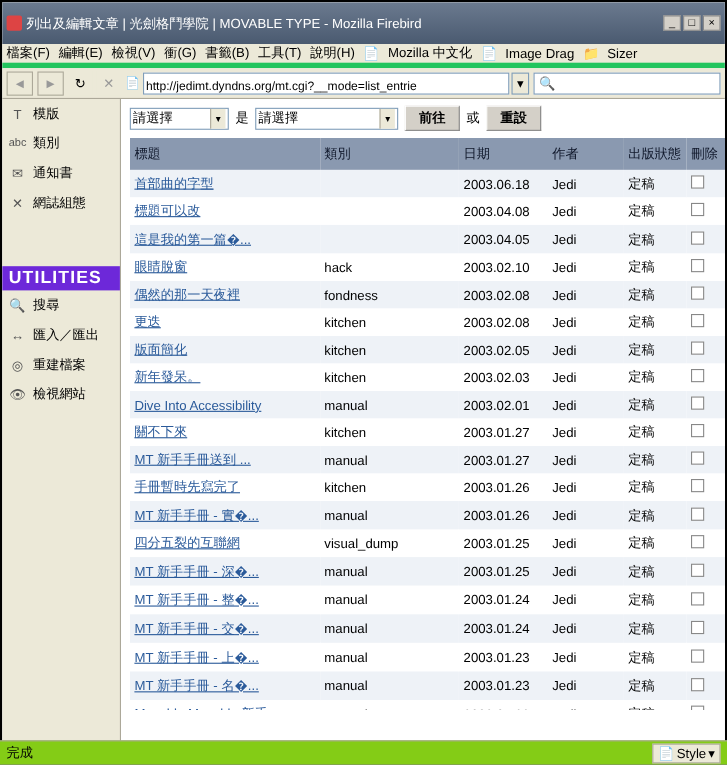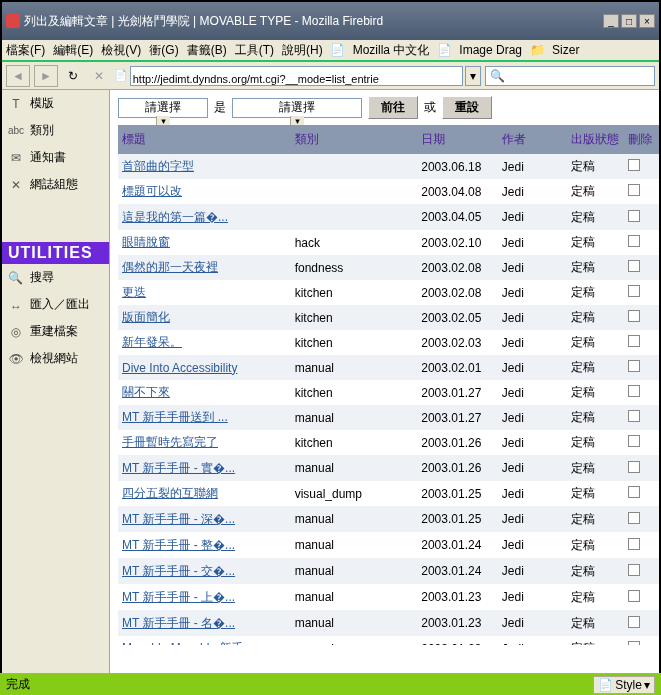--- a/index.html
+++ b/index.html
@@ -2,44 +2,44 @@
 <html><head>
 <meta charset="utf-8">
 <style>
 * { box-sizing: border-box; margin: 0; padding: 0; }
 body { font-family: "PMingLiU", "MingLiU", sans-serif; font-size: 12px; background: #fff; width: 661px; height: 695px; border: 2px solid #000; overflow: hidden; }
 .titlebar { background: linear-gradient(#6b7a8f, #4a5a70); color: #fff; padding: 19px 4px; display: flex; align-items: center; justify-content: space-between; height: 20px; }
 .titlebar-left { display: flex; align-items: center; gap: 4px; }
 .tb-icon { width: 14px; height: 14px; background: #d44; border-radius: 2px; }
 .titlebar-btns { display: flex; gap: 2px; }
 .titlebar-btns span { width: 16px; height: 14px; background: #d4d0c8; border: 1px solid #888; display: flex; align-items: center; justify-content: center; font-size: 10px; color: #000; }
-.menubar { background: #ece9d8; padding: 2px 4px; display: flex; gap: 8px; border-bottom: 2px solid #22c55e; height: 22px; align-items: center; }
+.menubar { background: #ece9d8; padding: 2px 4px; display: flex; gap: 8px; border-bottom: 5px solid #22c55e; height: 22px; align-items: center; }
 .menubar span { cursor: default; }
 .menubar .m-icon { width: 14px; height: 14px; display: inline-block; }
 .toolbar { background: #ece9d8; padding: 2px 4px; display: flex; align-items: center; gap: 4px; height: 28px; border-bottom: 1px solid #aca899; }
 .nav-btn { width: 24px; height: 22px; background: #ece9d8; border: 1px solid #aca899; display: flex; align-items: center; justify-content: center; }
 .nav-btn.disabled { color: #999; }
 .reload-btn { width: 22px; height: 22px; background: #ece9d8; display: flex; align-items: center; justify-content: center; }
 .url-bar { display: flex; align-items: center; gap: 2px; flex: 1; }
 .url-input { flex: 1; height: 20px; border: 1px solid #7f9db9; background: #fff; padding: 0 2px; font-size: 11px; display: flex; align-items: flex-end; overflow: hidden; white-space: nowrap; }
 .url-dd { width: 16px; height: 20px; border: 1px solid #7f9db9; background: #ece9d8; display: flex; align-items: center; justify-content: center; }
 .search-bar { width: 170px; height: 20px; border: 1px solid #7f9db9; background: #fff; display: flex; align-items: center; padding: 0 4px; }
 .main { display: flex; height: 598px; }
 .sidebar { width: 108px; background: #ece9d8; border-right: 1px solid #aca899; }
 .side-item { display: flex; align-items: center; gap: 6px; padding: 5px 6px; cursor: pointer; }
 .side-item .s-icon { width: 16px; height: 14px; display: flex; align-items: center; justify-content: center; font-size: 12px; color: #555; }
 .side-hdr { background: #6d28d9; color: #fff; font-size: 16px; padding: 2px 6px; font-weight: bold; letter-spacing: 1px; margin-top: 44px; }
 .content { flex: 1; background: #fff; padding: 0 0 0 8px; overflow: hidden; position: relative; }
 .filter-row { display: flex; align-items: center; gap: 6px; padding: 6px 0; }
-.filter-select { border: 1px solid #7f9db9; background: #fff; height: 20px; font-size: 12px; padding: 0 2px; display: flex; align-items: center; justify-content: space-between; flex-direction: column; }
+.filter-select { border: 1px solid #7f9db9; background: #fff; height: 20px; font-size: 12px; padding: 0 2px; display: flex; align-items: center; justify-content: space-between; }
 .filter-select .dd { background: #ece9d8; border-left: 1px solid #aca899; width: 14px; height: 18px; display: flex; align-items: center; justify-content: center; font-size: 9px; }
 .action-btn { background: #d4d0c8; border: 1px solid #888; border-top-color: #fff; border-left-color: #fff; padding: 2px 12px; font-size: 12px; cursor: pointer; font-weight: bold; }
 .table-scroll { height: 520px; overflow-y: auto; position: relative; }
 table { width: 100%; border-collapse: collapse; font-size: 12px; }
-thead th { background: #8a99b0; color: #4c1d95; text-align: left; padding: 6px 4px; font-weight: normal; }
+thead th { background: #8a99b0; color: #0f172a; text-align: left; padding: 6px 4px; font-weight: normal; }
 tbody tr:nth-child(odd) { background: #eef2f7; }
 tbody tr:nth-child(even) { background: #fff; }
 tbody td { padding: 4px 4px; vertical-align: middle; }
 .entry-link { color: #2a5a9a; text-decoration: underline; cursor: pointer; }
 .chk { width: 12px; height: 12px; border: 1px solid #888; background: #fff; display: inline-block; }
 .statusbar { position: absolute; bottom: 0; left: 0; right: 0; height: 22px; background: #84cc16; border-top: 1px solid #aca899; display: flex; align-items: center; justify-content: space-between; padding: 0 6px; margin-top: 23px; }
 .style-btn { display: flex; align-items: center; gap: 2px; border: 1px solid #aca899; padding: 1px 4px; background: #ece9d8; }
 </style>
 </head>
 <body>

